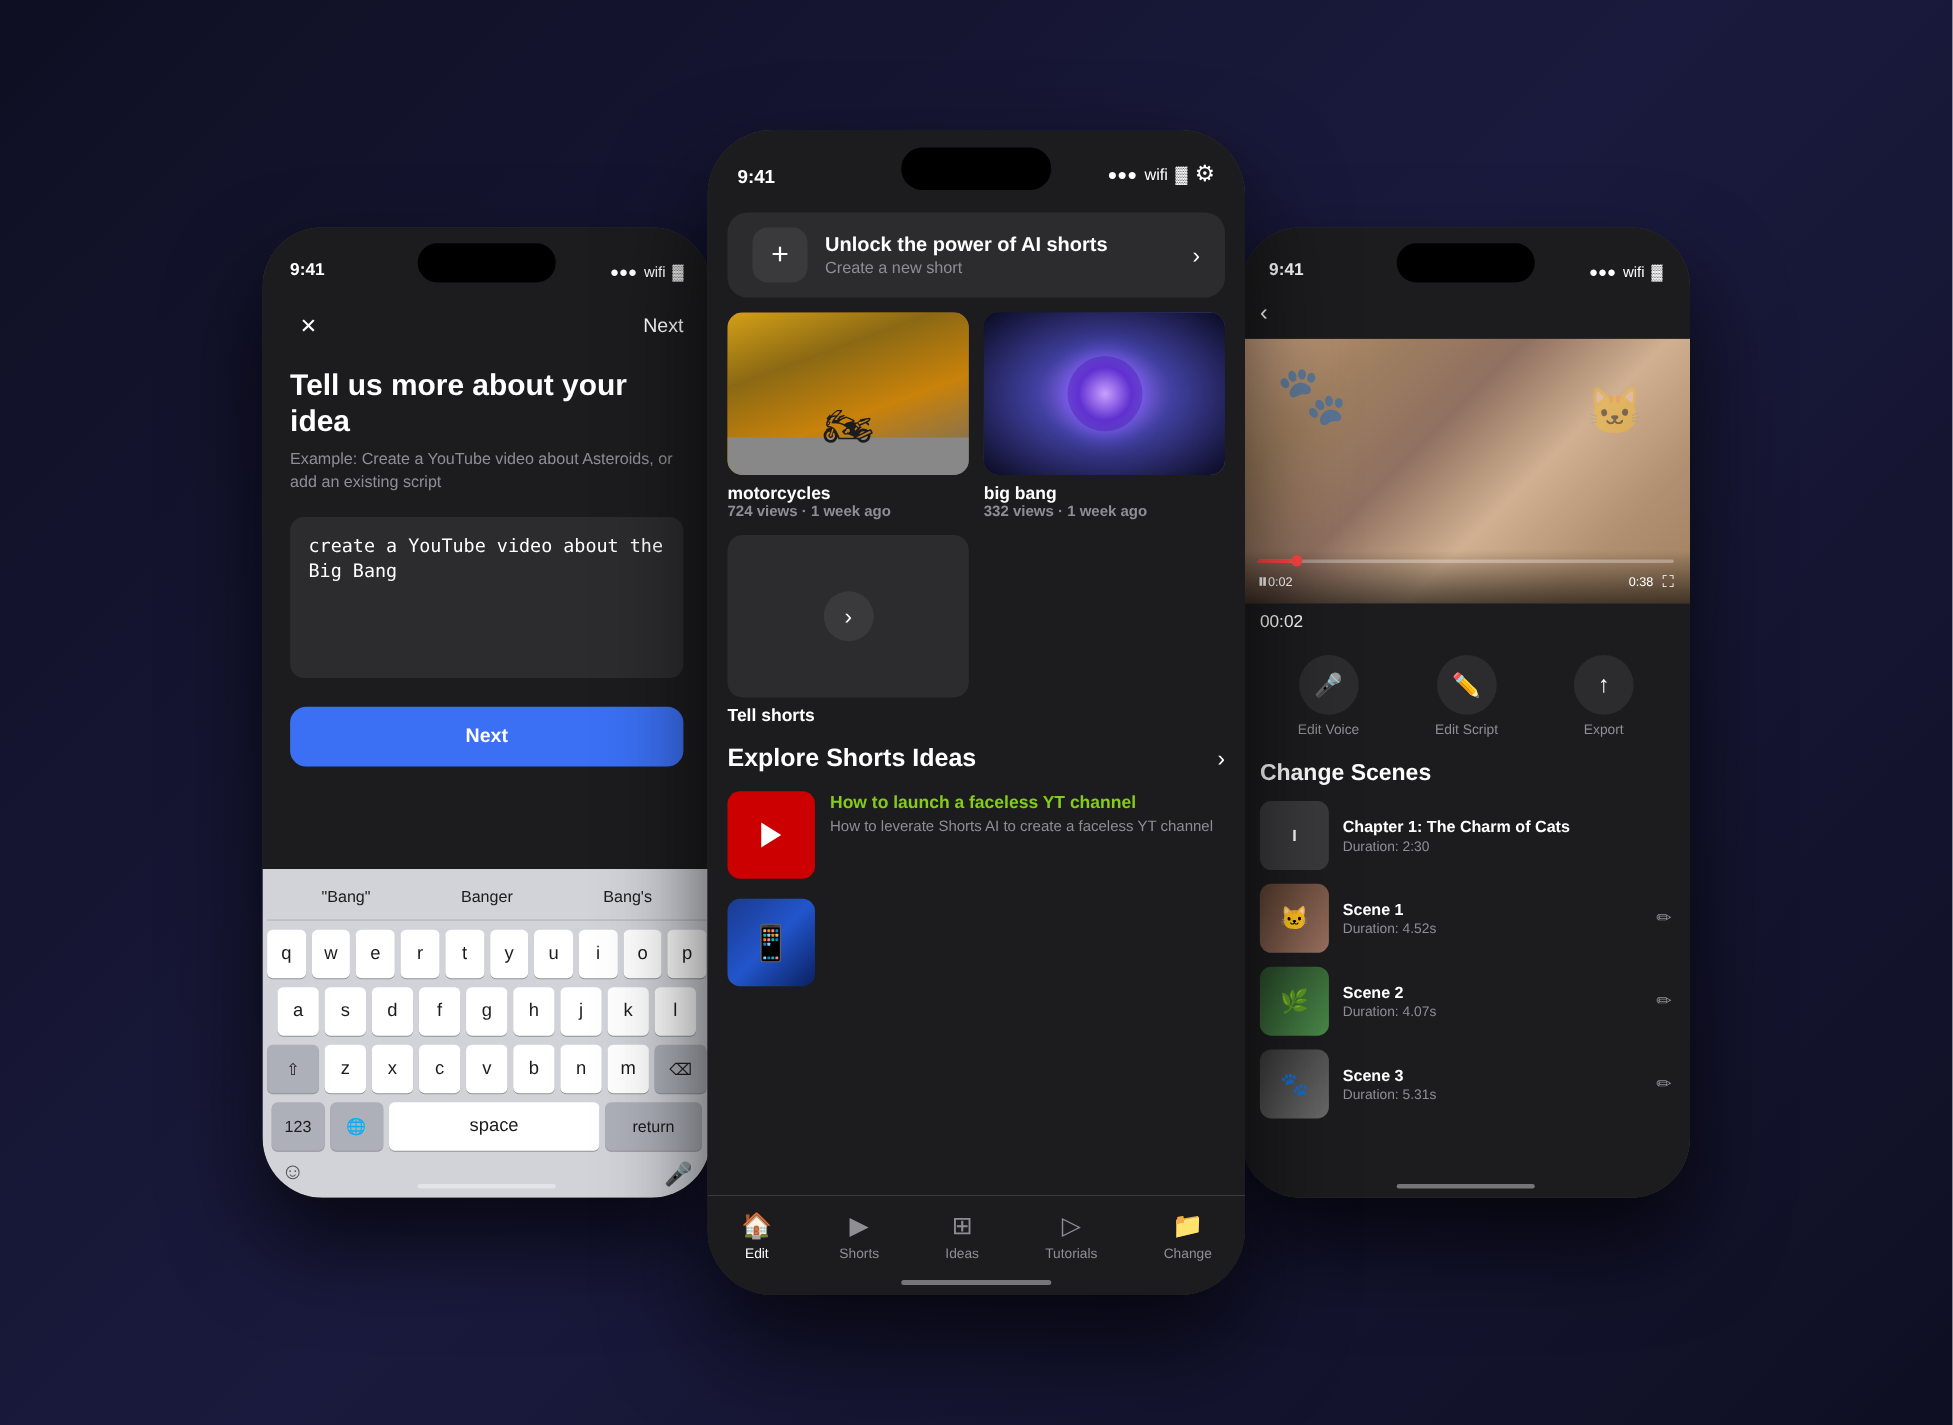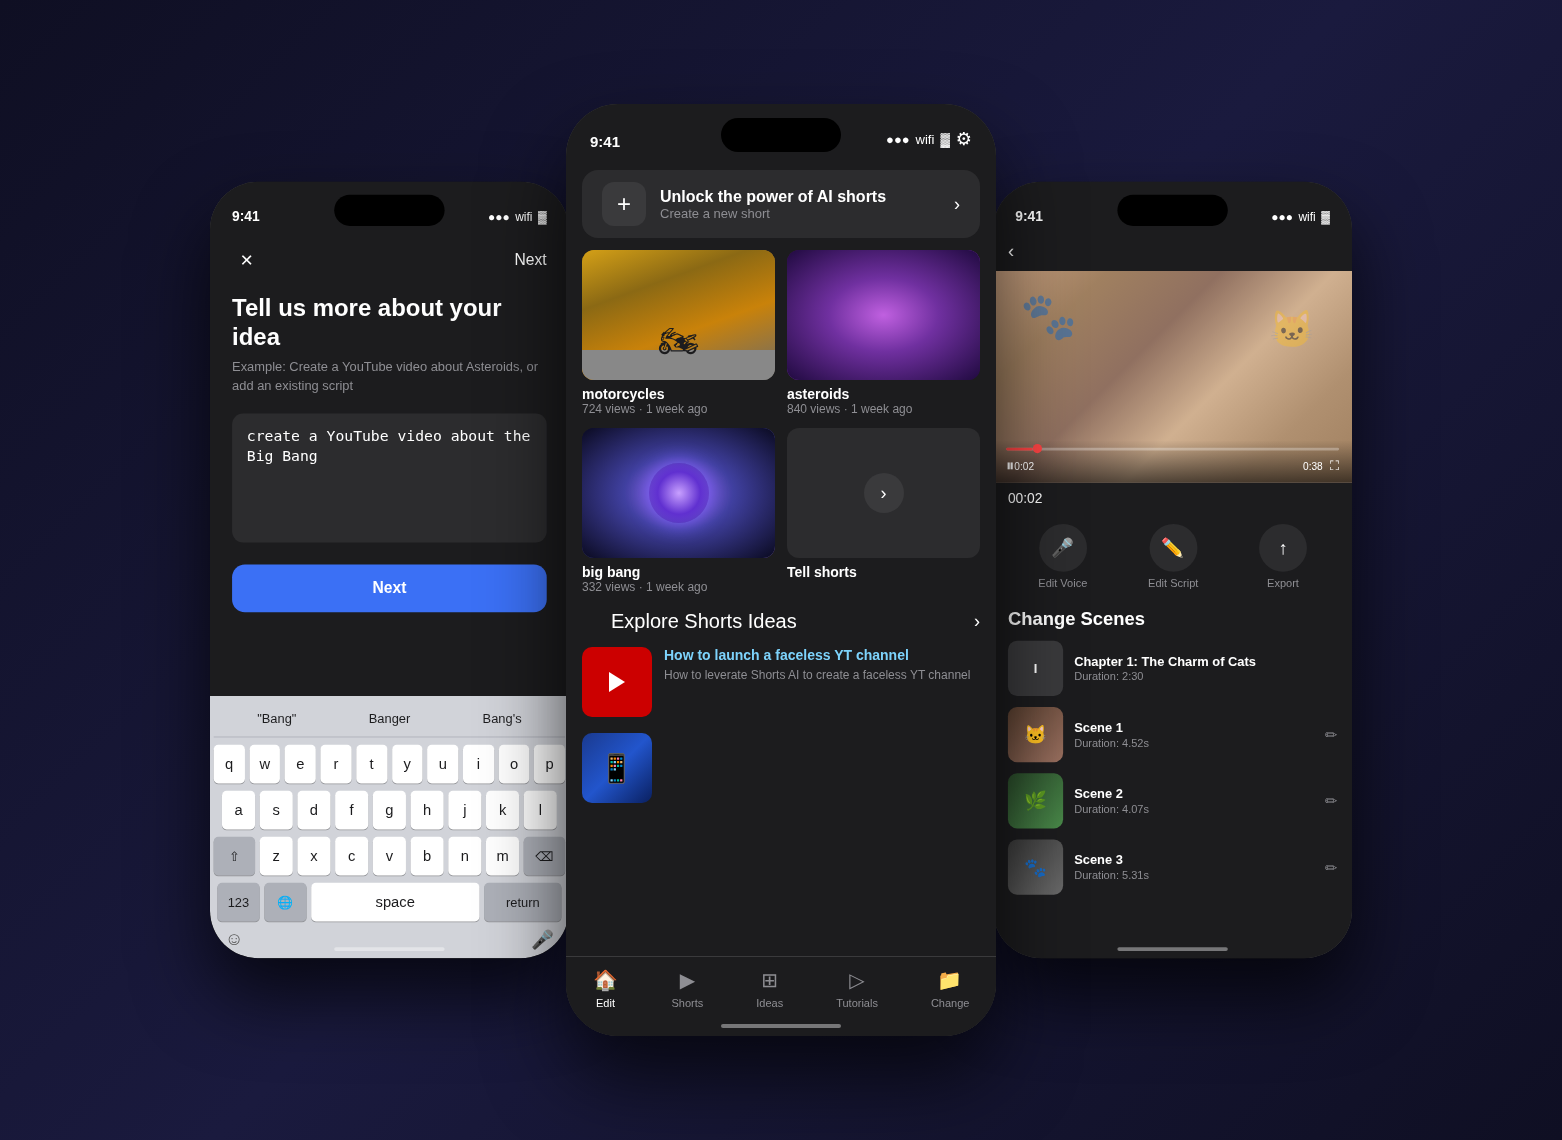--- a/index.html
+++ b/index.html
@@ -338,21 +338,21 @@
       overflow: hidden;
     }
 
     .video-thumb-bigbang {
       background: linear-gradient(135deg, #0a0a2e 0%, #4040a0 50%, #8060c0 100%);
       position: relative;
       overflow: hidden;
     }
 
     .video-title { color: #fff; font-size: 14px; font-weight: 600; margin-top: 6px; }
-    .video-meta { color: #8e8e93; font-size: 12px; }
+    .video-meta { color: #8e8e93; font-size: 12px; font-weight: bold; }
 
     .view-shorts-card {
       width: 100%;
       height: 130px;
       border-radius: 12px;
       background: #2c2c2e;
       display: flex;
       flex-direction: column;
       align-items: center;
       justify-content: center;
@@ -371,38 +371,38 @@
       font-size: 18px;
     }
 
     .explore-section { padding: 0 16px; }
     .explore-header {
       display: flex;
       justify-content: space-between;
       align-items: center;
       margin-bottom: 14px;
     }
-    .explore-title { color: #fff; font-size: 20px; font-weight: 400; margin-left: 29px; }
+    .explore-title { color: #fff; font-size: 20px; font-weight: 700; }
 
     .idea-card {
       display: flex;
       align-items: flex-start;
       gap: 12px;
       margin-bottom: 16px;
     }
 
     .idea-thumb {
       width: 70px;
       height: 70px;
       border-radius: 10px;
       flex-shrink: 0;
     }
 
     .idea-text { flex: 1; }
-    .idea-card-title { color: #7dd3fc; font-size: 14px; font-weight: 600; margin-bottom: 4px; }
+    .idea-card-title { color: #84cc16; font-size: 14px; font-weight: 600; margin-bottom: 4px; }
     .idea-card-desc { color: #8e8e93; font-size: 12px; line-height: 1.4; }
 
     
     .tab-bar {
       position: absolute;
       bottom: 0;
       left: 0;
       right: 0;
       height: 80px;
       background: #1c1c1e;
@@ -813,27 +813,20 @@
         <div class="video-card">
           <div class="video-thumb video-thumb-motorcycles">
             <div class="moto-visual"></div>
             <div class="moto-road"></div>
             <div class="moto-shape">🏍</div>
           </div>
           <div class="video-title">motorcycles</div>
           <div class="video-meta">724 views · 1 week ago</div>
         </div>
 
-        <div class="video-card">
-          <div class="video-thumb video-thumb-asteroids">
-            <div class="galaxy-visual"></div>
-          </div>
-          <div class="video-title">asteroids</div>
-          <div class="video-meta">840 views · 1 week ago</div>
-        </div>
 
         <div class="video-card">
           <div class="video-thumb video-thumb-bigbang">
             <div class="bigbang-visual">
               <div style="position:absolute; top:50%; left:50%; transform:translate(-50%,-50%); width:60px; height:60px; border-radius:50%; background:radial-gradient(ellipse, #c8a0ff 0%, #6030d0 50%, transparent 100%); box-shadow: 0 0 20px #8060ff;"></div>
             </div>
           </div>
           <div class="video-title">big bang</div>
           <div class="video-meta">332 views · 1 week ago</div>
         </div>

